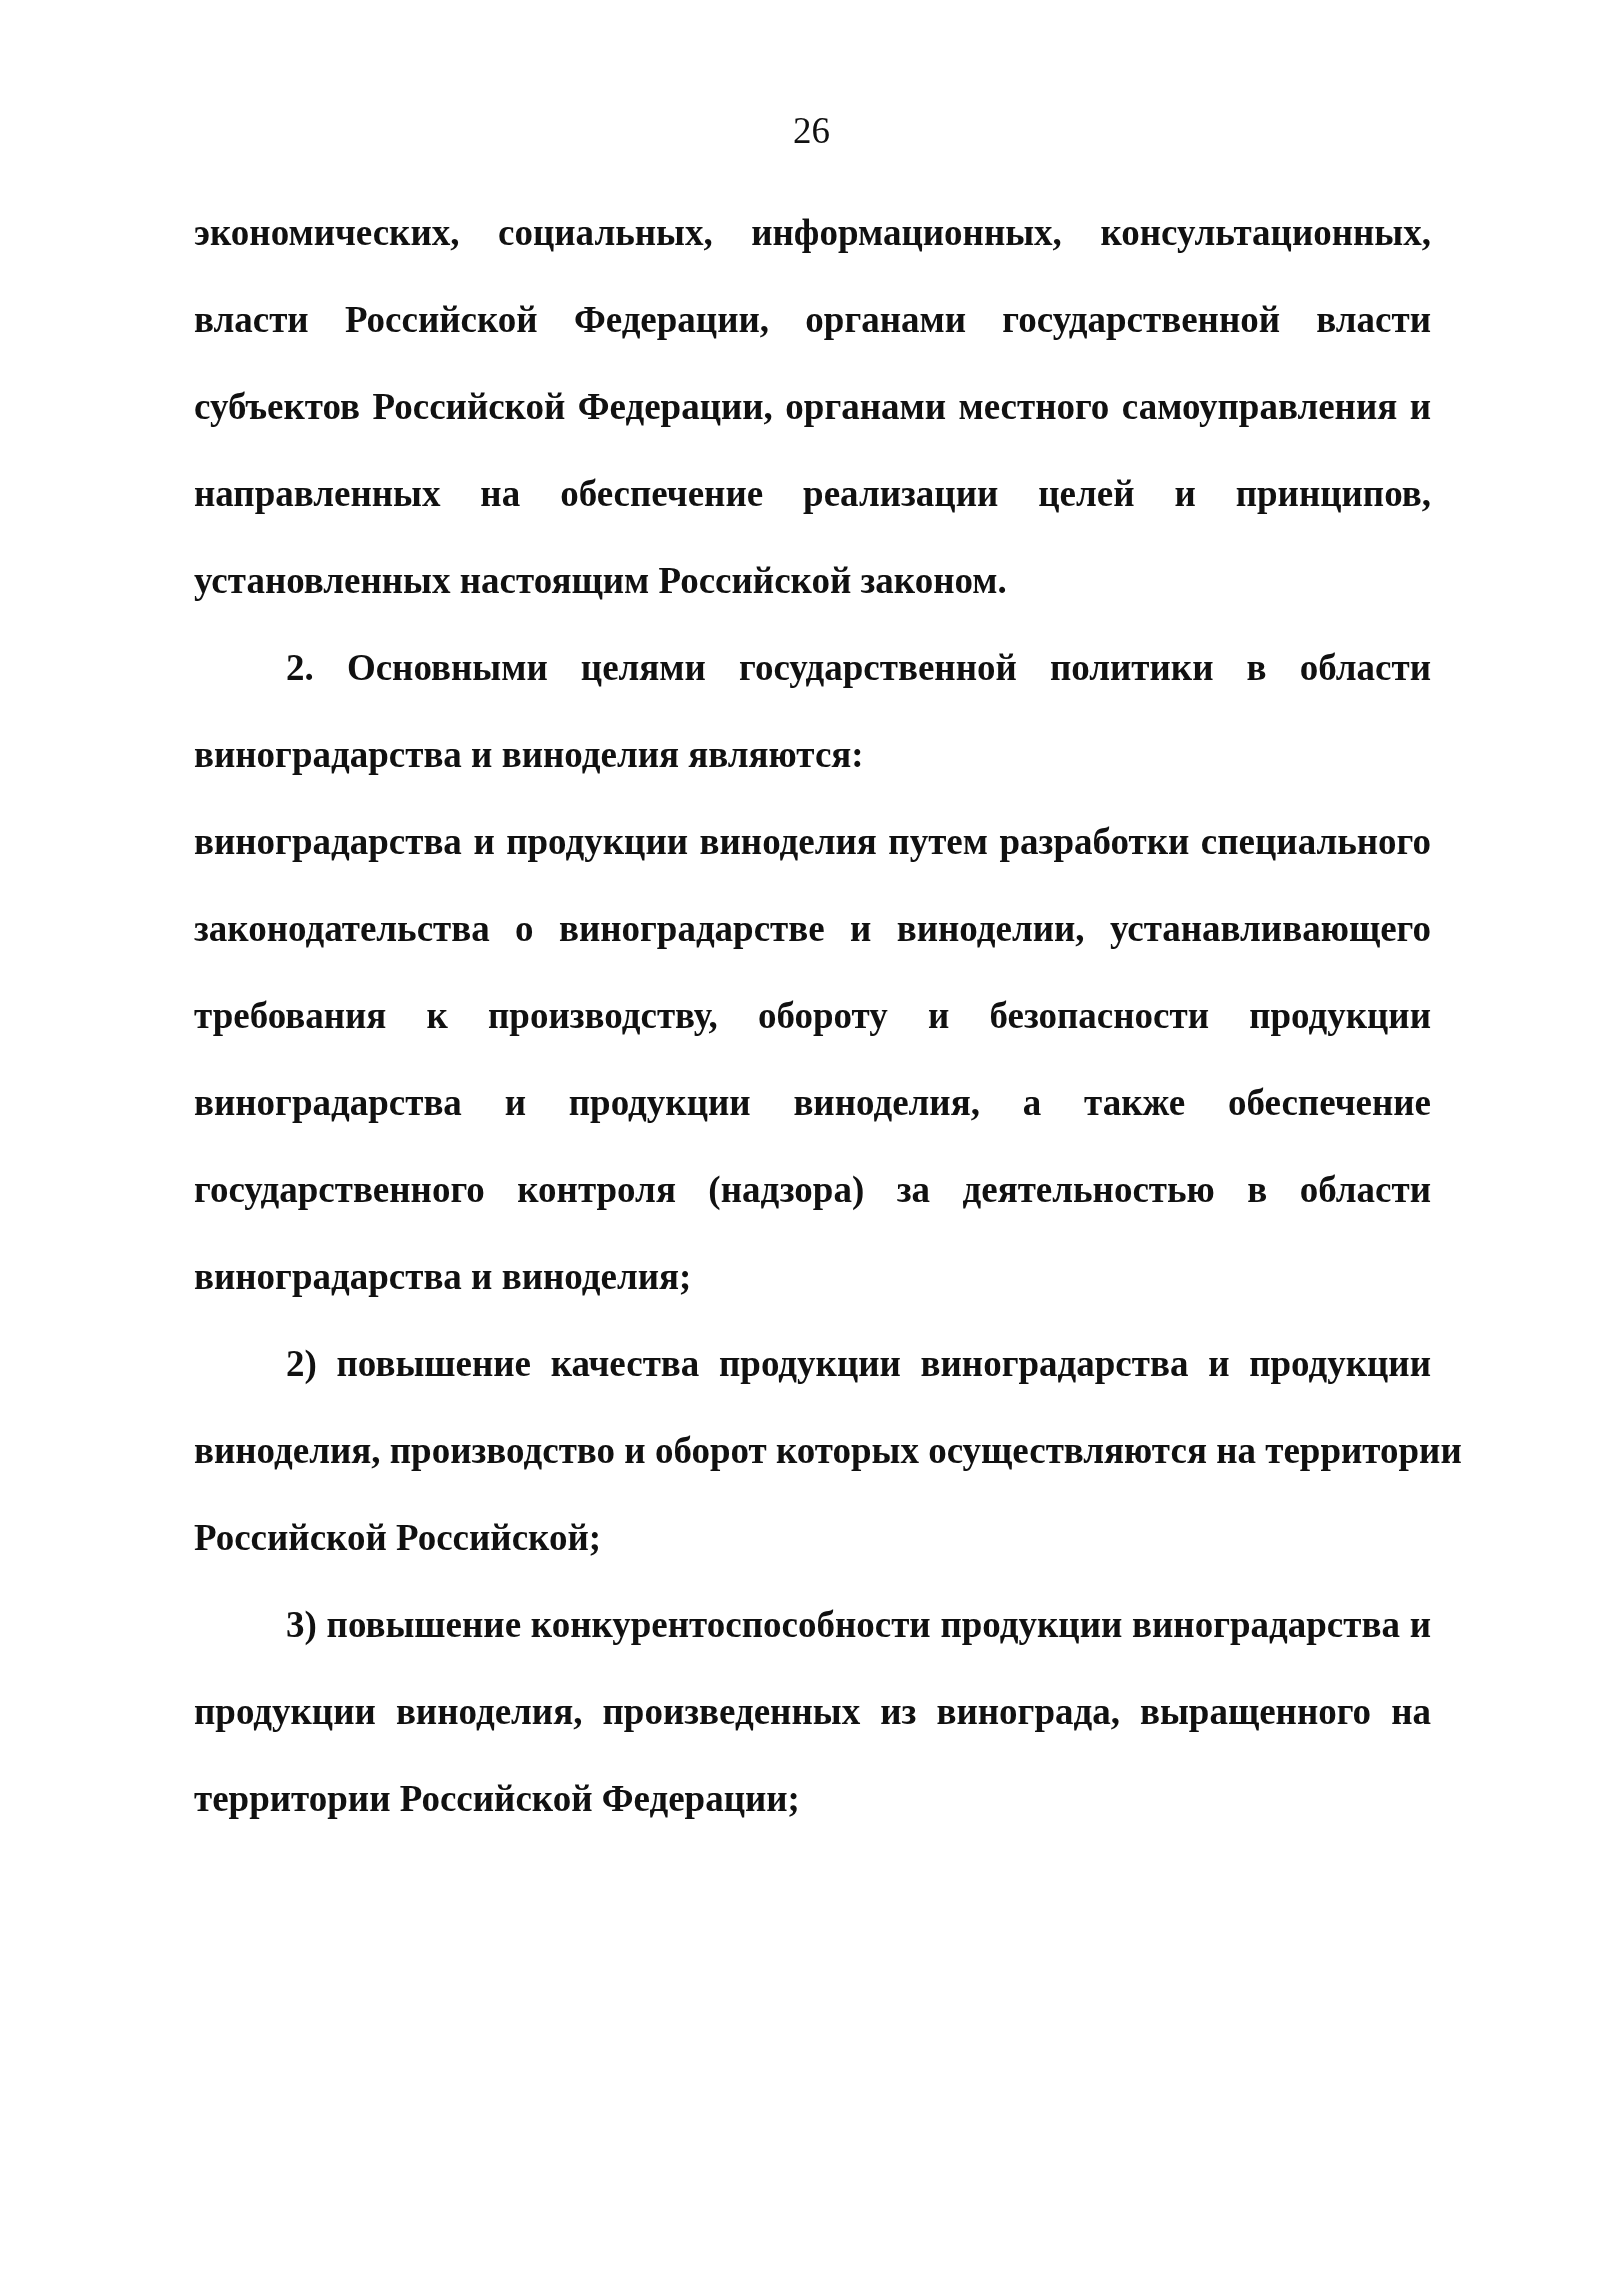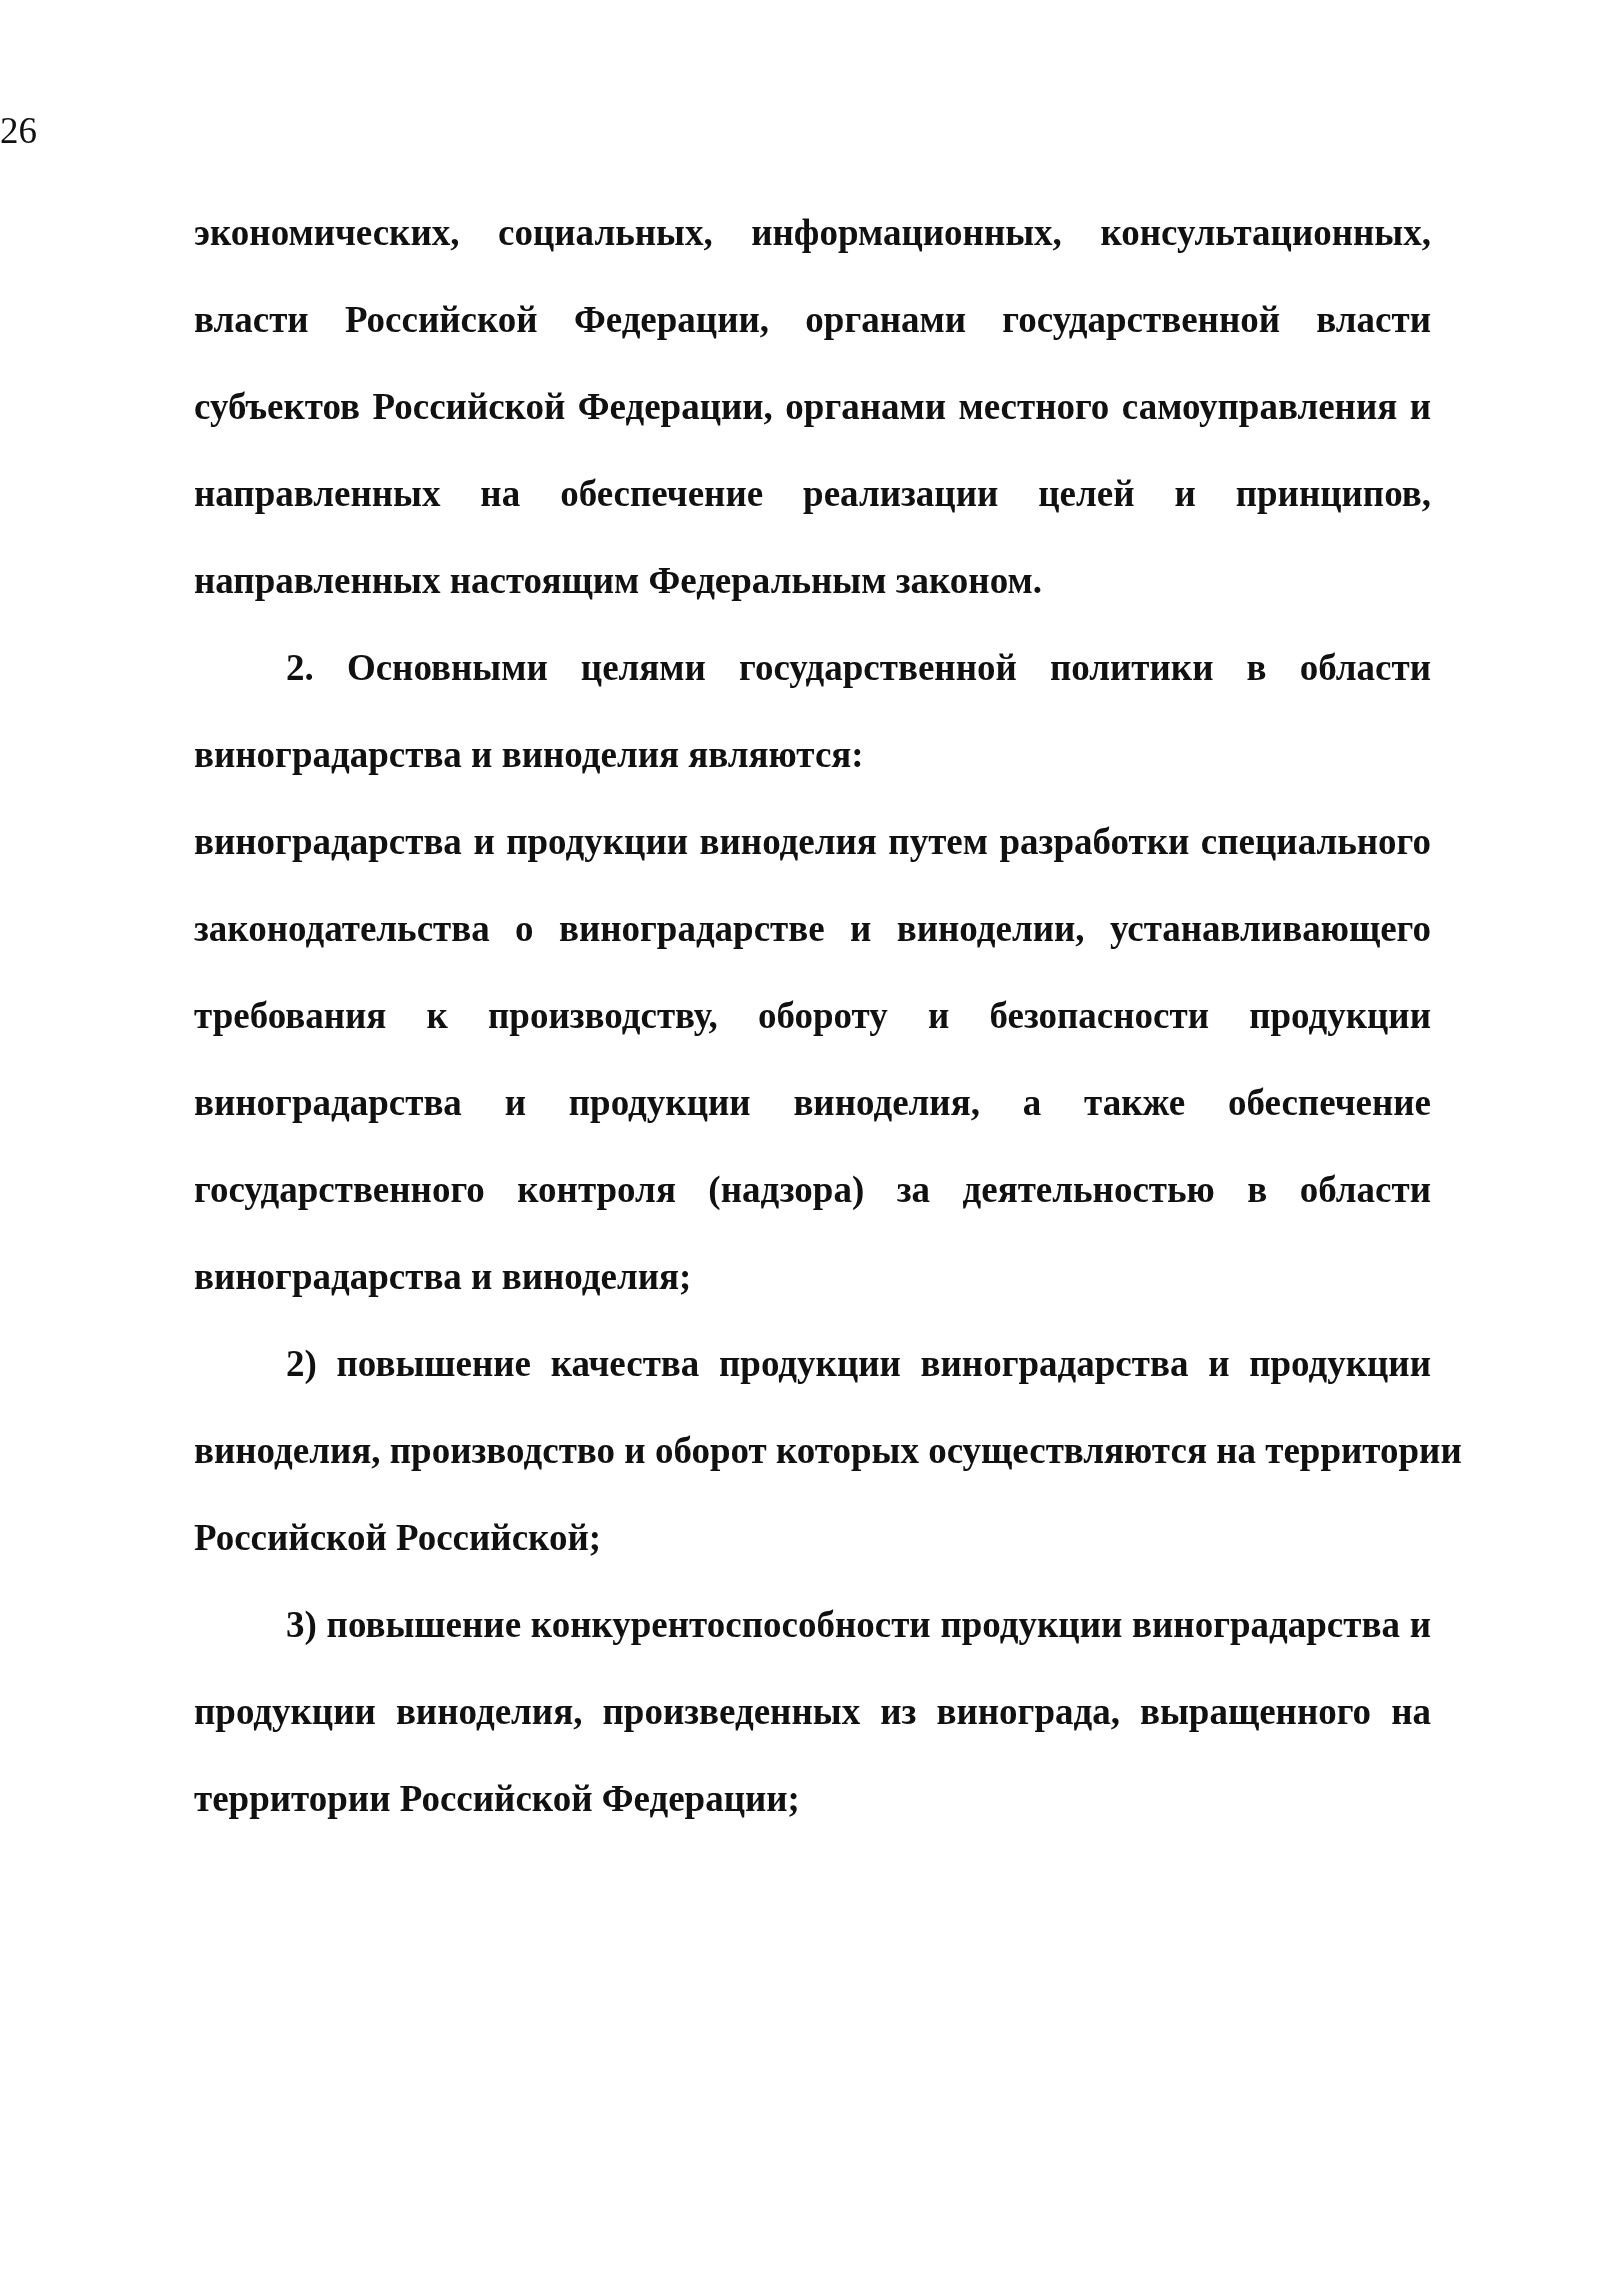--- a/index.html
+++ b/index.html
@@ -13,21 +13,21 @@
       position: relative;
       overflow: hidden;
       font-family: "Liberation Serif", "DejaVu Serif", serif;
       color: #111111;
     }
     .page-number {
       position: absolute;
       top: 105px;
       left: 0;
       width: 1623px;
-      text-align: left;
+      text-align: center;
       font-size: 37px;
       line-height: 52px;
     }
     .body-text {
       position: absolute;
       top: 189px;
       left: 194px;
       width: 1237px;
       font-size: 37px;
       line-height: 87px;
@@ -56,21 +56,21 @@
 
 <div class="page-number">26</div>
 
 <div class="body-text">
 
   <div class="para">
     <span class="line">экономических, социальных, информационных, консультационных,</span>
     <span class="line">власти Российской Федерации, органами государственной власти</span>
     <span class="line">субъектов Российской Федерации, органами местного самоуправления и</span>
     <span class="line">направленных на обеспечение реализации целей и принципов,</span>
-    <span class="line last">направленных настоящим Федеральным законом.</span>
+    <span class="line last">установленных настоящим Российской законом.</span>
   </div>
 
   <div class="para">
     <span class="line indented">2. Основными целями государственной политики в области</span>
     <span class="line last">виноградарства и виноделия являются:</span>
   </div>
 
   <div class="para">
     <span class="line">виноградарства и продукции виноделия путем разработки специального</span>
     <span class="line">законодательства о виноградарстве и виноделии, устанавливающего</span>

